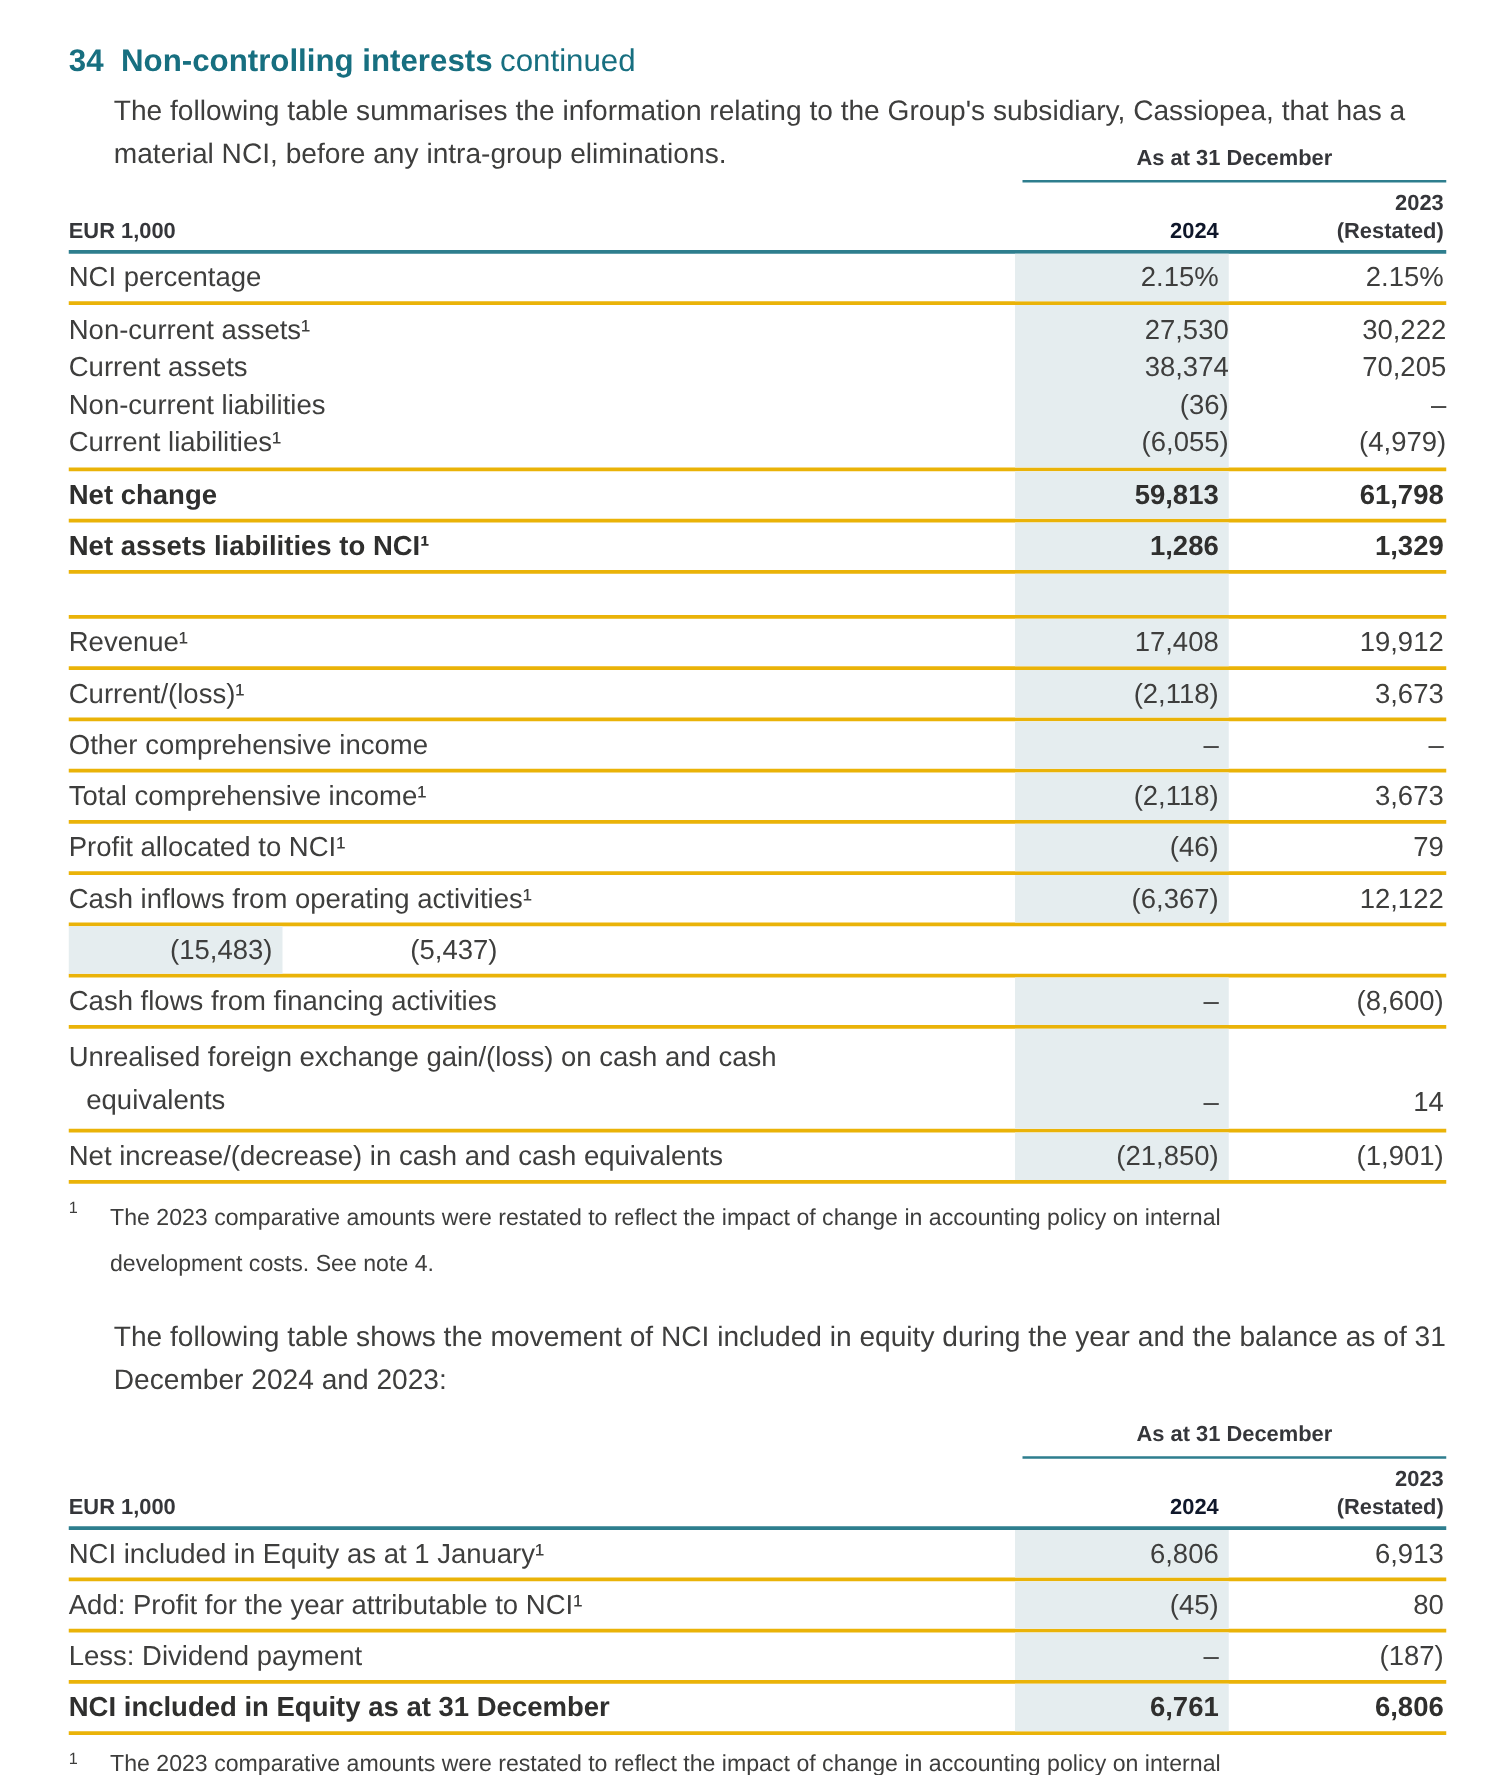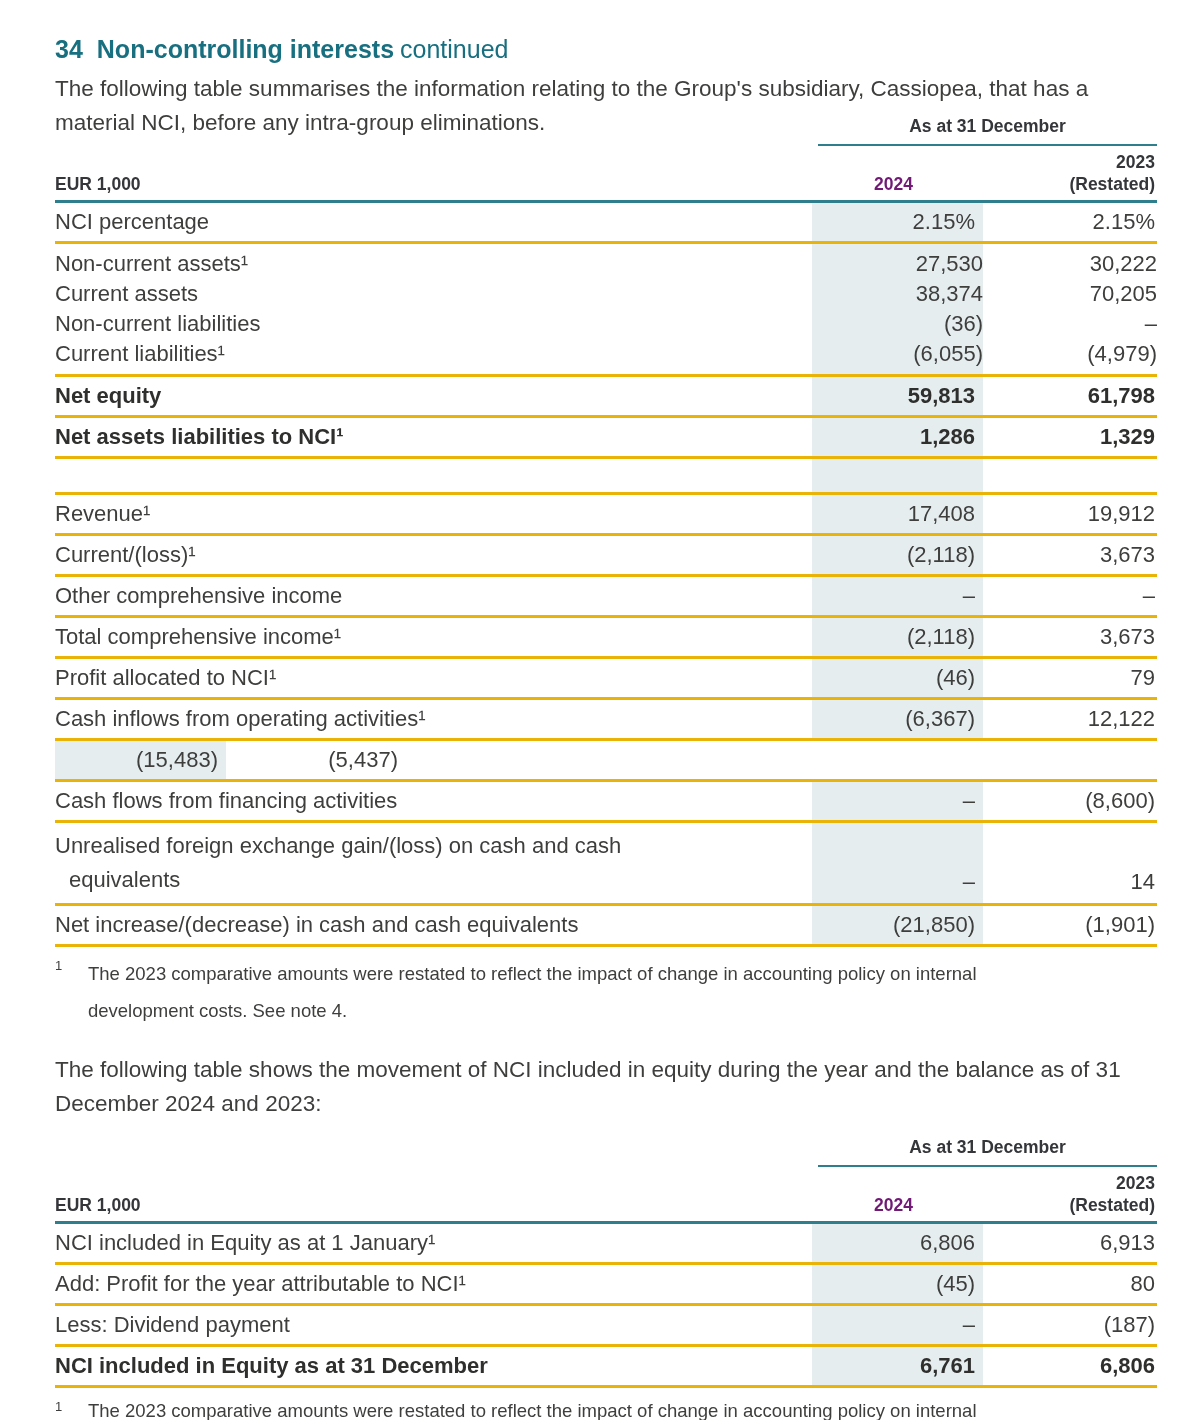--- a/index.html
+++ b/index.html
@@ -15,38 +15,39 @@
     background:#ffffff;
   }
   
   .heading { font-size:25px; line-height:30px; color:#176f80; margin-bottom:8px; }
   .heading .num { font-weight:700; margin-right:14px; }
   .heading .ttl { font-weight:700; }
   .heading .cont { font-weight:400; margin-left:6px; }
   .intro {
     font-size:22.5px; line-height:34px; color:#3e3e3d;
     max-width:1080px;
+    margin-left:36px;
   }
   .intro2 { margin-top:24px; }
   
   .fin-table { width:1102px; }
   .period-row { display:flex; justify-content:flex-end; }
   .period {
     width:339px; text-align:center; font-weight:700; font-size:17.5px;
     color:#35363a; padding-bottom:7px; border-bottom:2px solid #2e7e8e;
   }
   .pull-up { margin-top:-24px; }
   .t2-gap  { margin-top:16px; }
   .colhead {
     display:flex; align-items:flex-end;
     border-bottom:3px solid #2e7e8e;
     padding:5px 0 5px 0;
   }
   .unit  { flex:1; font-weight:700; font-size:17.5px; color:#35363a; }
-  .h2024 { width:171px; text-align:center; padding-right:8px; font-weight:700; font-size:17.5px; color:#701a75; }
+  .h2024 { width:171px; text-align:right; padding-right:8px; font-weight:700; font-size:17.5px; color:#0f172a; }
   .h2023 { width:174px; text-align:right; padding-right:2px; font-weight:700; font-size:17.5px; line-height:22px; color:#35363a; }
   
   .trow { display:flex; align-items:stretch; border-bottom:3px solid #eab308; min-height:41px; }
   .cell { display:flex; align-items:center; font-size:22px; }
   .lbl  { flex:1; padding-right:10px; }
   .val  { width:171px; justify-content:flex-end; text-align:right; padding-right:8px; }
   .y2024 { background:#e5edef; }
   .y2023 { width:174px; padding-right:2px; }
   .bold .cell { font-weight:700; color:#2f2f2e; }
   
@@ -114,21 +115,21 @@
       </div>
       <div class="val y2023 gcell gv">
         <div class="gline">30,222</div>
         <div class="gline">70,205</div>
         <div class="gline">–</div>
         <div class="gline">(4,979)</div>
       </div>
     </div>
 
     <div class="trow bold">
-      <div class="cell lbl">Net equity</div>
+      <div class="cell lbl">Net change</div>
       <div class="cell val y2024">59,813</div>
       <div class="cell val y2023">61,798</div>
     </div>
 
     <div class="trow bold">
       <div class="cell lbl">Net assets liabilities to NCI¹</div>
       <div class="cell val y2024">1,286</div>
       <div class="cell val y2023">1,329</div>
     </div>
 

